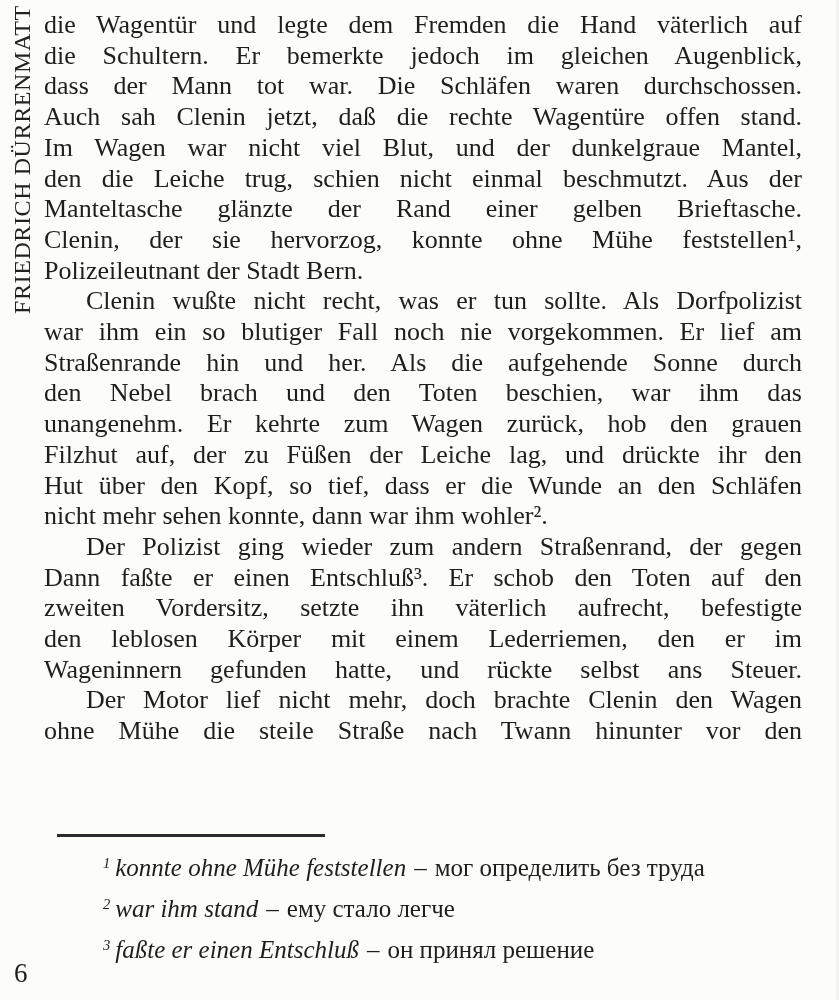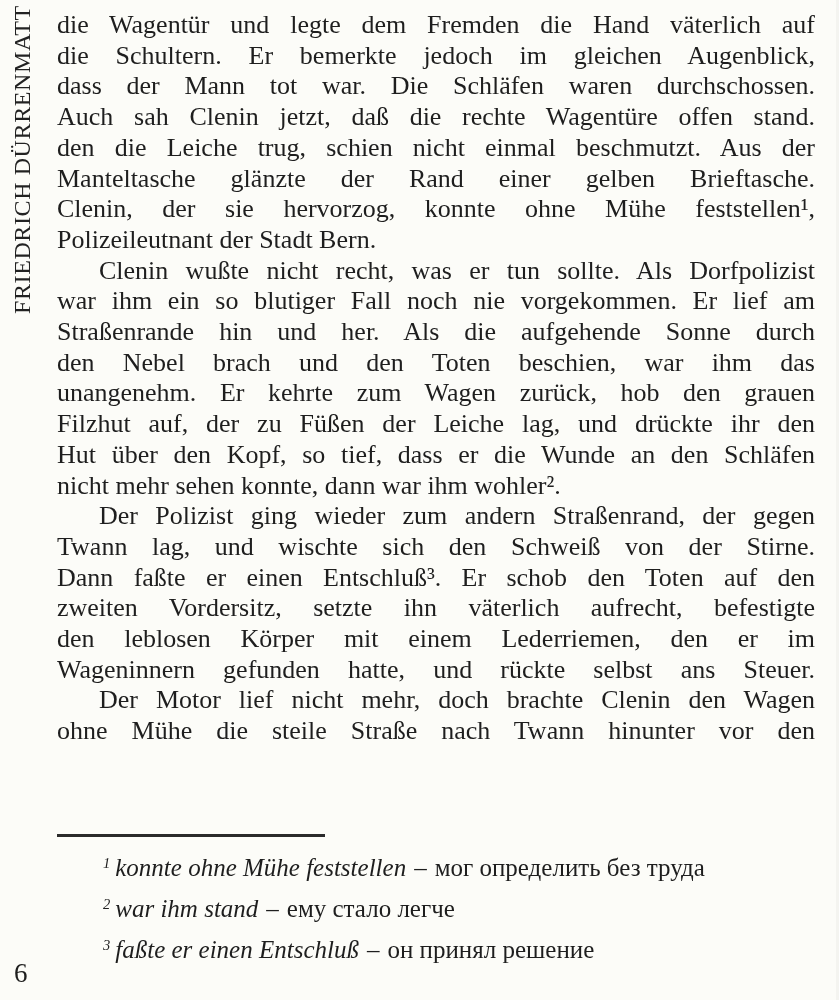--- a/index.html
+++ b/index.html
@@ -20,21 +20,21 @@
     transform: rotate(-90deg);
     transform-origin: 0 0;
     font-size: 24px;
     letter-spacing: 0.6px;
     white-space: nowrap;
     color: #222;
   }
 
   .text-block {
     position: absolute;
-    left: 57px; top: 10px;
+    left: 44px; top: 10px;
     width: 758px;
   }
   .line {
     font-size: 26px;
     line-height: 30.7px;
     text-align: justify;
     text-align-last: justify;
     white-space: normal;
   }
   .line.para-end { text-align-last: left; }
@@ -87,40 +87,40 @@
 
   <div class="author">FRIEDRICH DÜRRENMATT</div>
 
   <div class="text-block">
 
     <div>
       <div class="line">die Wagentür und legte dem Fremden die Hand väterlich auf</div>
       <div class="line">die Schultern. Er bemerkte jedoch im gleichen Augenblick,</div>
       <div class="line">dass der Mann tot war. Die Schläfen waren durchschossen.</div>
       <div class="line">Auch sah Clenin jetzt, daß die rechte Wagentüre offen stand.</div>
+      <div class="line">Im Wagen war nicht viel Blut, und der dunkelgraue Mantel,</div>
       <div class="line">den die Leiche trug, schien nicht einmal beschmutzt. Aus der</div>
       <div class="line">Manteltasche glänzte der Rand einer gelben Brieftasche.</div>
       <div class="line">Clenin, der sie hervorzog, konnte ohne Mühe feststellen¹,</div>
       <div class="line para-end">Polizeileutnant der Stadt Bern.</div>
     </div>
 
     <div>
       <div class="line indent">Clenin wußte nicht recht, was er tun sollte. Als Dorfpolizist</div>
       <div class="line">war ihm ein so blutiger Fall noch nie vorgekommen. Er lief am</div>
       <div class="line">Straßenrande hin und her. Als die aufgehende Sonne durch</div>
       <div class="line">den Nebel brach und den Toten beschien, war ihm das</div>
       <div class="line">unangenehm. Er kehrte zum Wagen zurück, hob den grauen</div>
       <div class="line">Filzhut auf, der zu Füßen der Leiche lag, und drückte ihr den</div>
       <div class="line">Hut über den Kopf, so tief, dass er die Wunde an den Schläfen</div>
       <div class="line para-end">nicht mehr sehen konnte, dann war ihm wohler².</div>
     </div>
 
     <div>
       <div class="line indent">Der Polizist ging wieder zum andern Straßenrand, der gegen</div>
-      <div class="line">Twann lag, und wischte sich den Schweiß von der Stirne.</div>
       <div class="line">Dann faßte er einen Entschluß³. Er schob den Toten auf den</div>
       <div class="line">zweiten Vordersitz, setzte ihn väterlich aufrecht, befestigte</div>
       <div class="line">den leblosen Körper mit einem Lederriemen, den er im</div>
       <div class="line">Wageninnern gefunden hatte, und rückte selbst ans Steuer.</div>
     </div>
 
     <div>
       <div class="line indent">Der Motor lief nicht mehr, doch brachte Clenin den Wagen</div>
       <div class="line">ohne Mühe die steile Straße nach Twann hinunter vor den</div>
     </div>

